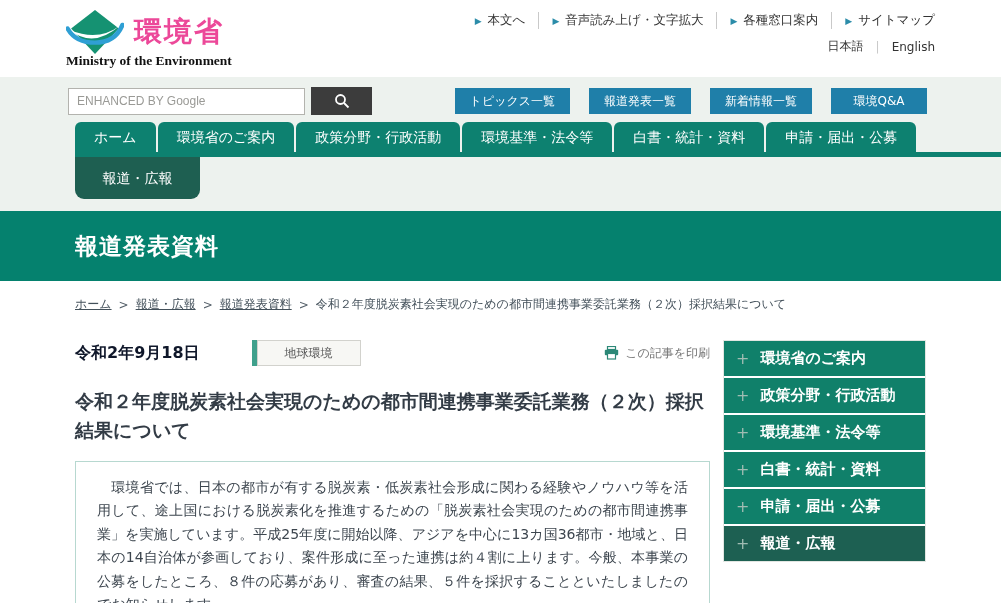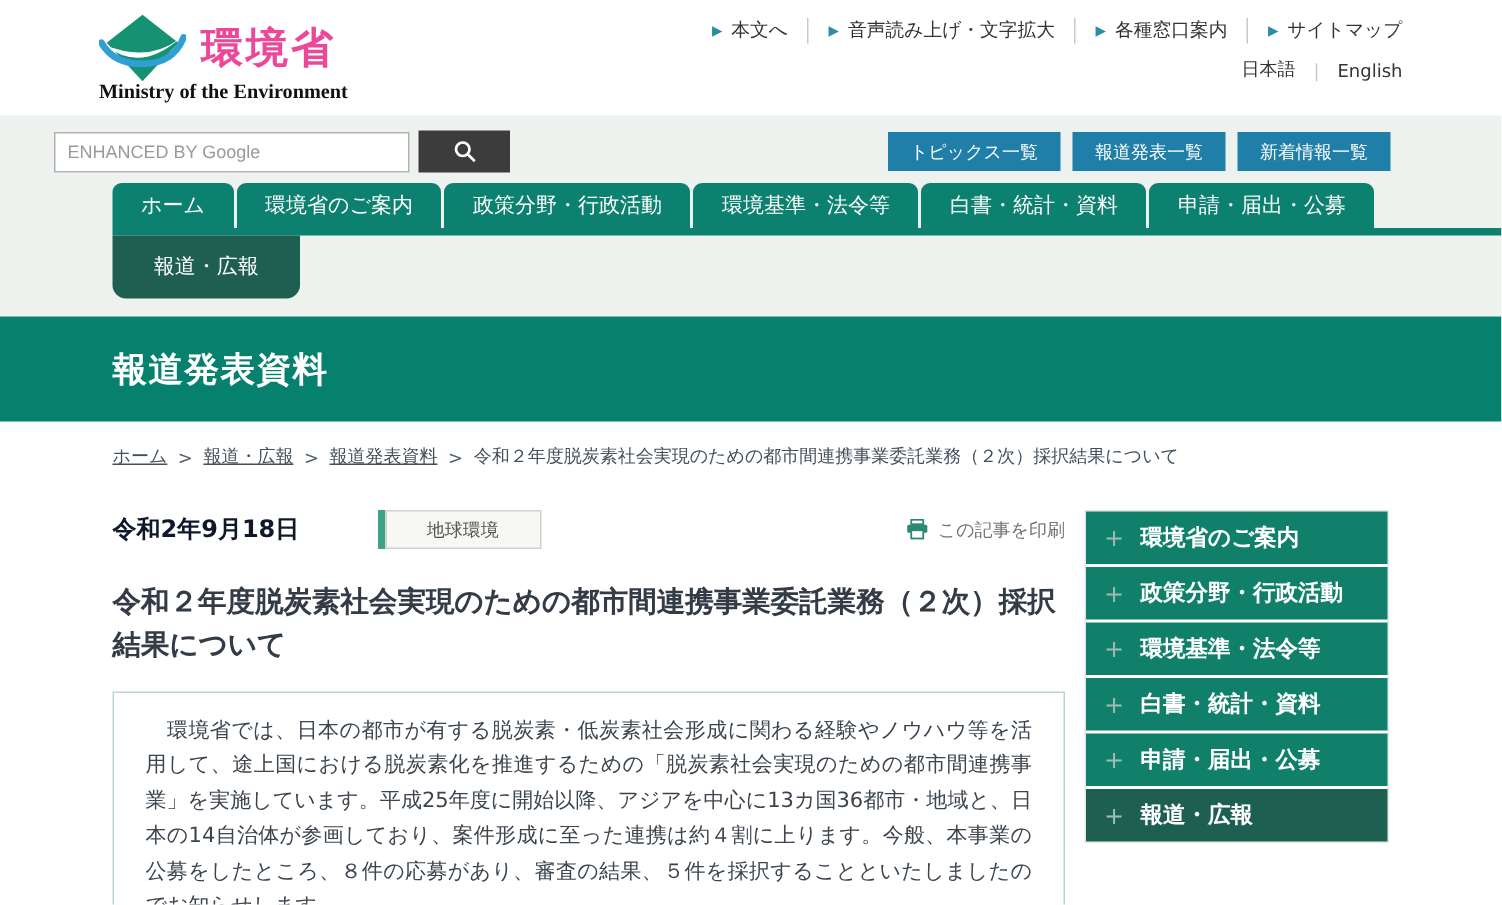--- a/index.html
+++ b/index.html
@@ -19,26 +19,26 @@
   .util-row li + li { border-left:1px solid #c9c9c9; }
   .util-row li:last-child { padding-right:0; }
   .tri { color:#2b8ca9; font-size:9px; margin-right:6px; }
   .lang-row { display:flex; align-items:center; font-size:12px; color:#333; }
   .lang-row .lang { padding:0 12px; cursor:pointer; }
   .lang-row .lang:last-child { padding-right:0; }
   .lang-div { color:#c9c9c9; }
 
   
   .band { background:#edf2ee; height:134px; }
-  .search-row { display:flex; align-items:center; padding:10px 74px 0 36px; }
+  .search-row { display:flex; align-items:center; padding:10px 74px 0 68px; }
   .search-input { width:237px; height:27px; border:1px solid #b3b3ae; background:#fff; font-size:12px; color:#777; padding:0 8px; }
   .search-input::placeholder { color:#9a9a96; }
   .search-btn { width:61px; height:28px; background:#3c3c3c; border:none; margin-left:6px; display:flex; align-items:center; justify-content:center; cursor:pointer; }
   .spacer { flex:1; }
-  .quick-links { display:flex; gap:8px; }
+  .quick-links { display:flex; gap:19px; }
   .quick-btn { background:#1f7fa9; color:#fff; font-size:12px; height:26px; line-height:26px; padding:0 15px; min-width:96px; text-align:center; cursor:pointer; }
 
   .nav-wrap { margin-left:75px; }
   .nav-tabs { display:flex; gap:2px; margin-top:7px; }
   .nav-tab { background:#0d8170; color:#fff; font-size:14px; height:30px; line-height:30px; padding:0 19px; border-radius:6px 6px 0 0; text-align:center; cursor:pointer; }
   .nav-underbar { height:5px; background:#0d8170; }
   .nav-active-tab { width:125px; height:42px; line-height:42px; background:#1e5f51; color:#fff; font-size:14px; text-align:center; border-radius:0 0 9px 9px; cursor:pointer; }
 
   
   .page-banner { height:70px; background:#05816e; display:flex; align-items:center; padding-left:75px; }
@@ -119,20 +119,21 @@
       <svg width="16" height="16" viewBox="0 0 16 16">
         <circle cx="6.5" cy="6.5" r="4.5" stroke="#fff" stroke-width="1.8" fill="none"></circle>
         <line x1="10" y1="10" x2="14.5" y2="14.5" stroke="#fff" stroke-width="1.8"></line>
       </svg>
     </button>
     <div class="spacer"></div>
     <div class="quick-links">
       <div class="quick-btn">トピックス一覧</div>
       <div class="quick-btn">報道発表一覧</div>
       <div class="quick-btn">新着情報一覧</div>
+      <div class="quick-btn">環境Q&amp;A</div>
     </div>
   </div>
   <div class="nav-wrap">
     <div class="nav-tabs">
       <div class="nav-tab">ホーム</div>
       <div class="nav-tab">環境省のご案内</div>
       <div class="nav-tab">政策分野・行政活動</div>
       <div class="nav-tab">環境基準・法令等</div>
       <div class="nav-tab">白書・統計・資料</div>
       <div class="nav-tab">申請・届出・公募</div>

